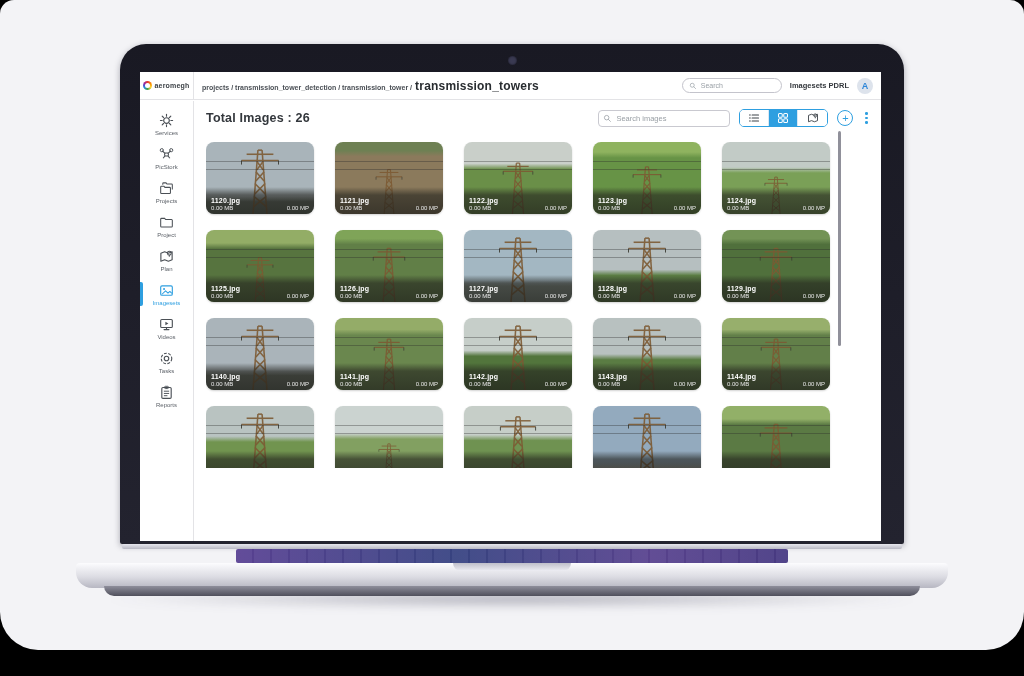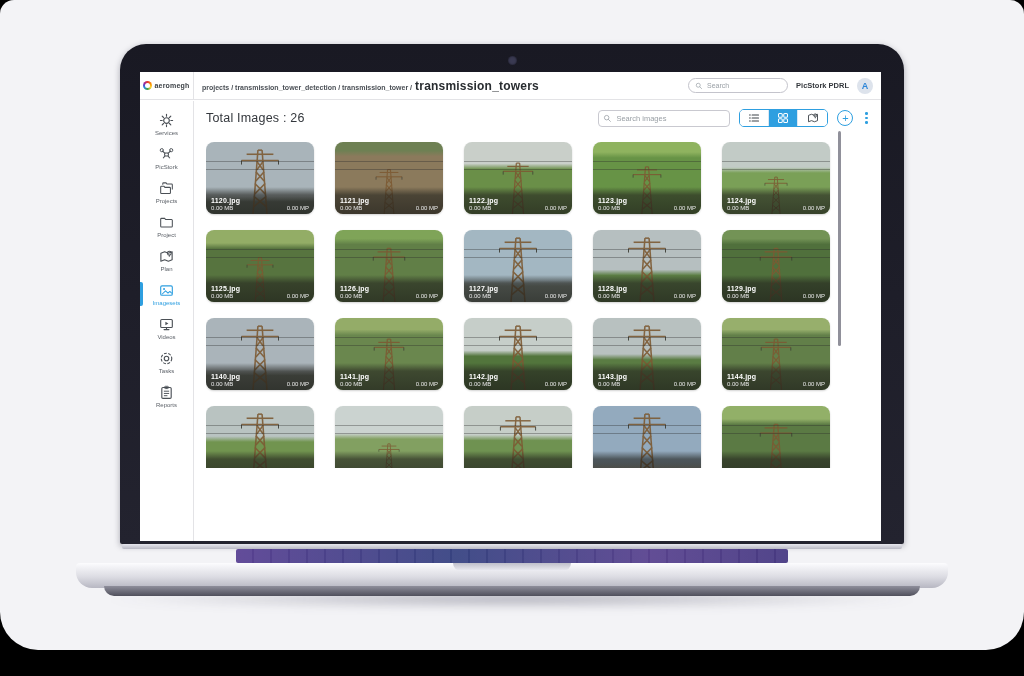--- a/index.html
+++ b/index.html
@@ -40,21 +40,21 @@
   .sidebar { position:absolute; left:0; top:29px; width:54px; height:440px; background:#fff; border-right:1px solid #e3e3e6; padding-top:6px; }
   .side-item { position:relative; height:34px; display:flex; flex-direction:column; align-items:center; justify-content:center; gap:2px; cursor:pointer; }
   .side-item .s-icon { width:15px; height:15px; color:#4a4f55; }
   .side-item .s-label { font-size:6px; color:#5a5f66; }
   .side-item.active .s-icon { color:#2e9fe0; }
   .side-item.active .s-label { color:#2e9fe0; }
   .side-item.active::before { content:""; position:absolute; left:0; top:5px; width:3px; height:24px; background:#2e9fe0; border-radius:0 2px 2px 0; }
 
   .content { position:absolute; left:54px; top:29px; width:687px; height:440px; background:#fff; }
   .toolbar { position:absolute; left:12px; right:10px; top:6px; height:22px; display:flex; align-items:center; gap:9px; }
-  .page-title { font-size:12.5px; font-weight:normal; color:#33373c; letter-spacing:.2px; margin-right:auto; }
+  .page-title { font-size:12.5px; font-weight:bold; color:#33373c; letter-spacing:.2px; margin-right:auto; }
   .img-search { width:132px; height:17px; border:1px solid #c9c9d0; border-radius:4px; display:flex; align-items:center; gap:4px; padding:0 4px; }
   .img-search input { border:none; outline:none; width:100px; font-size:7.5px; color:#555; background:transparent; font-family:inherit; }
   .img-search input::placeholder { color:#9aa0a6; }
   .view-toggle { display:flex; border:1px solid #2e9fe0; border-radius:5px; overflow:hidden; height:18px; }
   .view-btn { width:29px; height:100%; display:flex; align-items:center; justify-content:center; background:#fff; color:#3c4248; cursor:pointer; border-right:1px solid #d9e8f4; }
   .view-btn:last-child { border-right:none; }
   .view-btn.active { background:#2e9fe0; color:#fff; }
   .view-btn svg { width:12px; height:12px; }
   .add-btn { width:16px; height:16px; border:1.4px solid #2e9fe0; border-radius:50%; color:#2e9fe0; display:flex; align-items:center; justify-content:center; font-size:11px; line-height:1; cursor:pointer; background:#fff; }
   .kebab { display:flex; flex-direction:column; gap:2px; padding:2px 3px; cursor:pointer; }
@@ -194,21 +194,21 @@
       <span class="bc-prefix">projects / transmission_tower_detection / transmission_tower /</span>
       <span class="bc-current">transmission_towers</span>
     </div>
     <div class="nav-right">
       <div class="nav-search">
         <svg width="8" height="8" style="color:#9aa0a6">
             <use href="#sym-search"></use>
           </svg>
         <input type="text" placeholder="Search" style="">
       </div>
-      <span class="user-name">PicStork PDRL</span>
+      <span class="user-name">Imagesets PDRL</span>
       <div class="avatar">A</div>
     </div>
   </div>
 
   <div class="sidebar" id="sidebar">
     <div class="side-item">
       <svg class="s-icon">
           <use href="#sym-services"></use>
         </svg>
       <span class="s-label">Services</span>

